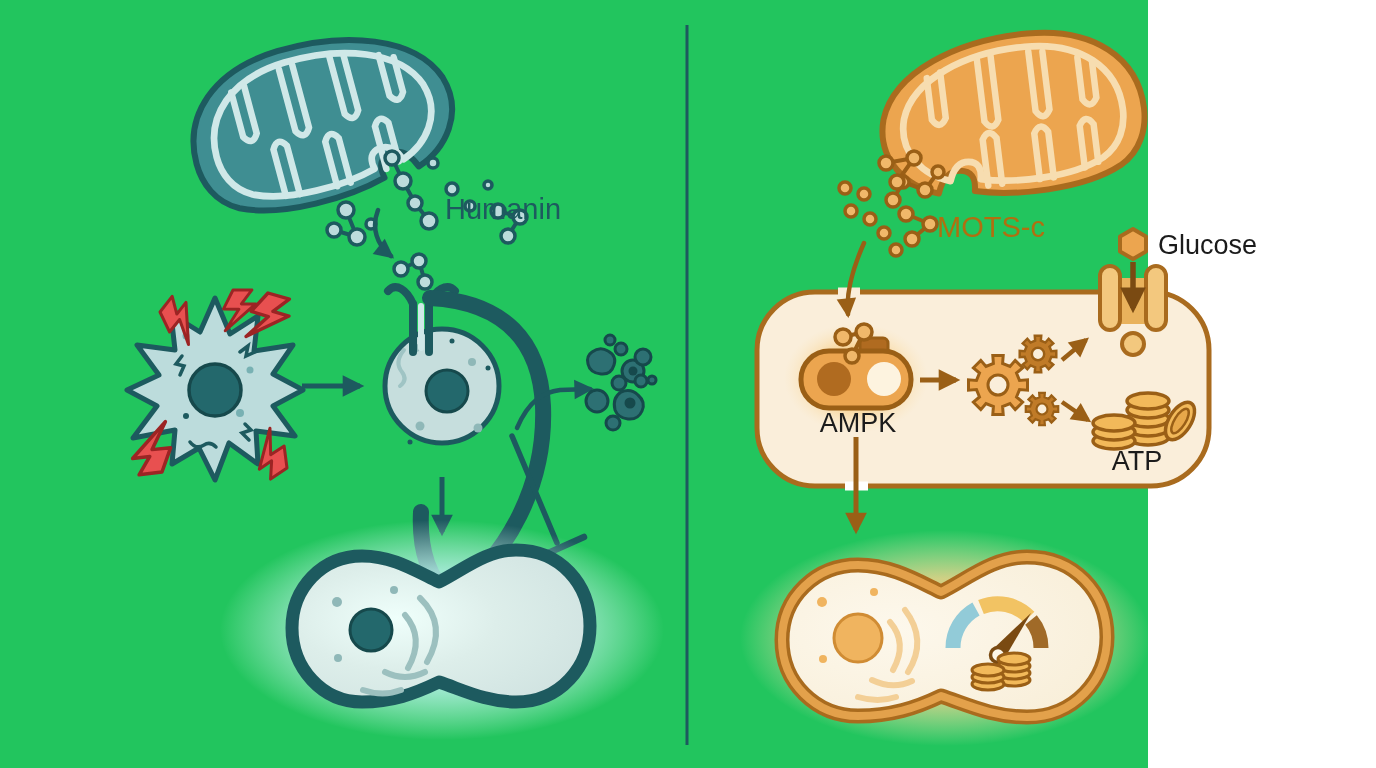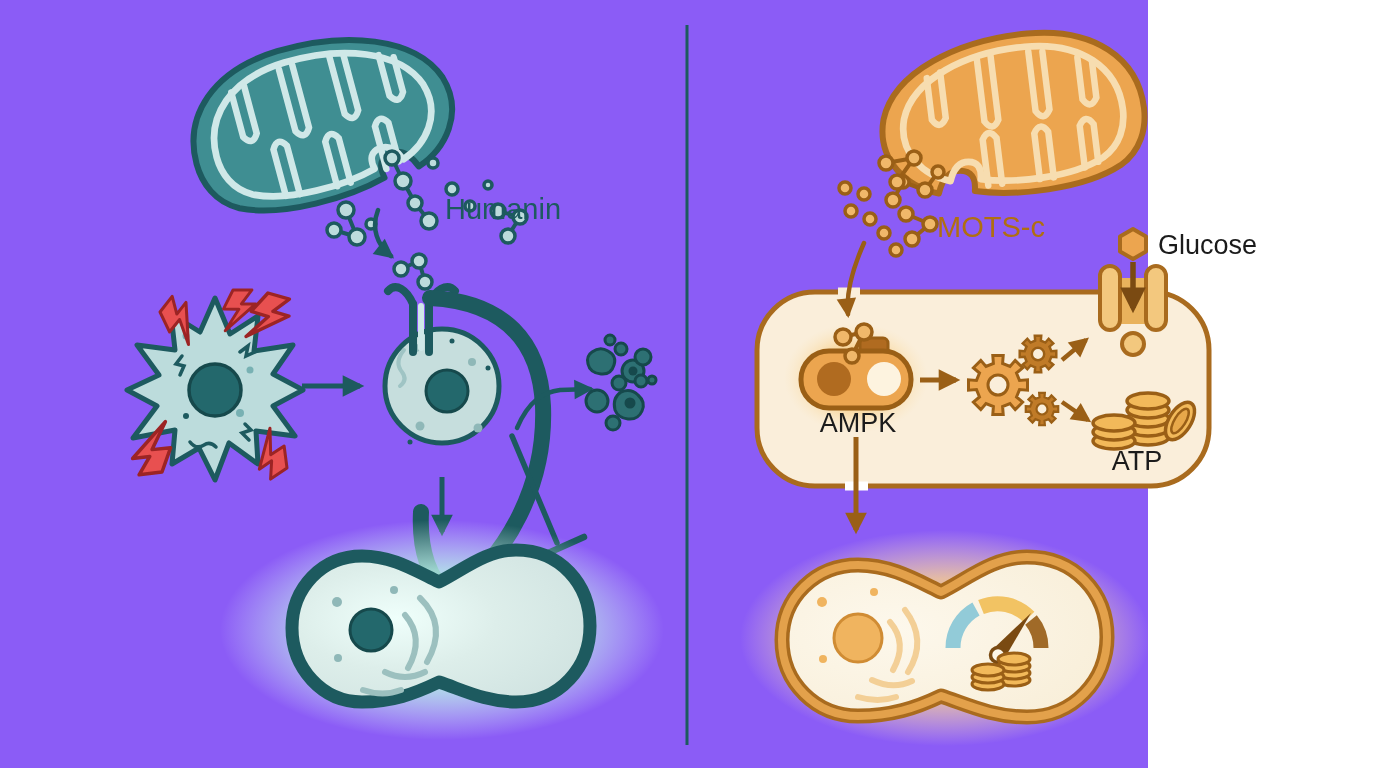--- a/index.html
+++ b/index.html
@@ -1,16 +1,16 @@
 <!DOCTYPE html>
 <html style="--teal-dark: #1d5a5f; --teal-deep: #16494c; --teal-mid: #3f8e92; --teal-cell: #c6dedd; --teal-pep: #bcdcdc; --teal-cristae: #cfe8e8; --teal-blob: #2d7073; --teal-nucleus: #23686c; --red-bolt: #e85050; --red-bolt-dark: #9c2424; --orange-dark: #9a5f16; --orange-border: #a96b1e; --orange-mid: #eca54f; --orange-light: #f3c87e; --orange-pep: #f0b86a; --orange-deep: #b06b20; --orange-cristae: #f7ddb0; --cream: #faeeda; --coin: #f2b95a; --gauge-blue: #92cbd8; --gauge-yellow: #f2c363; --gauge-brown: #a06a28; --needle: #7a4a12; --text-dark: #1b1b1b; --mots-text: #b06f10;"><head>
 <meta charset="utf-8">
 <style>
   html,body{margin:0;padding:0;background:#ffffff;width:1376px;height:768px;overflow:hidden;}
-  .stage{position:relative;width:1148px;height:768px;background:#8b5cf6;}
+  .stage{position:relative;width:1148px;height:768px;background:#22c55e;}
   svg{display:block;}
   text{font-family:"Liberation Sans","DejaVu Sans",sans-serif;}
   .lbl-teal{fill:var(--teal-dark);font-size:29px;}
   .lbl-mots{fill:var(--mots-text);font-size:29px;}
   .lbl-dark{fill:var(--text-dark);font-size:27px;}
   .teal-line{stroke:var(--teal-dark);fill:none;}
   .orange-line{stroke:var(--orange-dark);fill:none;}
   .pep-t{fill:var(--teal-pep);stroke:var(--teal-dark);stroke-width:3.5;}
   .pep-o{fill:var(--orange-pep);stroke:var(--orange-dark);stroke-width:3.5;}
   .bond-t{stroke:var(--teal-dark);stroke-width:4;stroke-linecap:round;}

